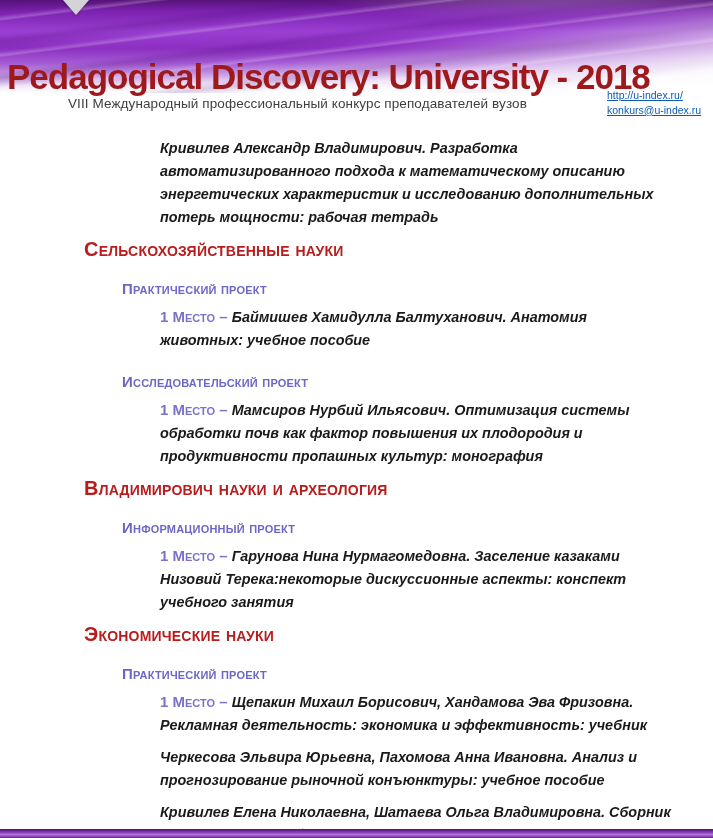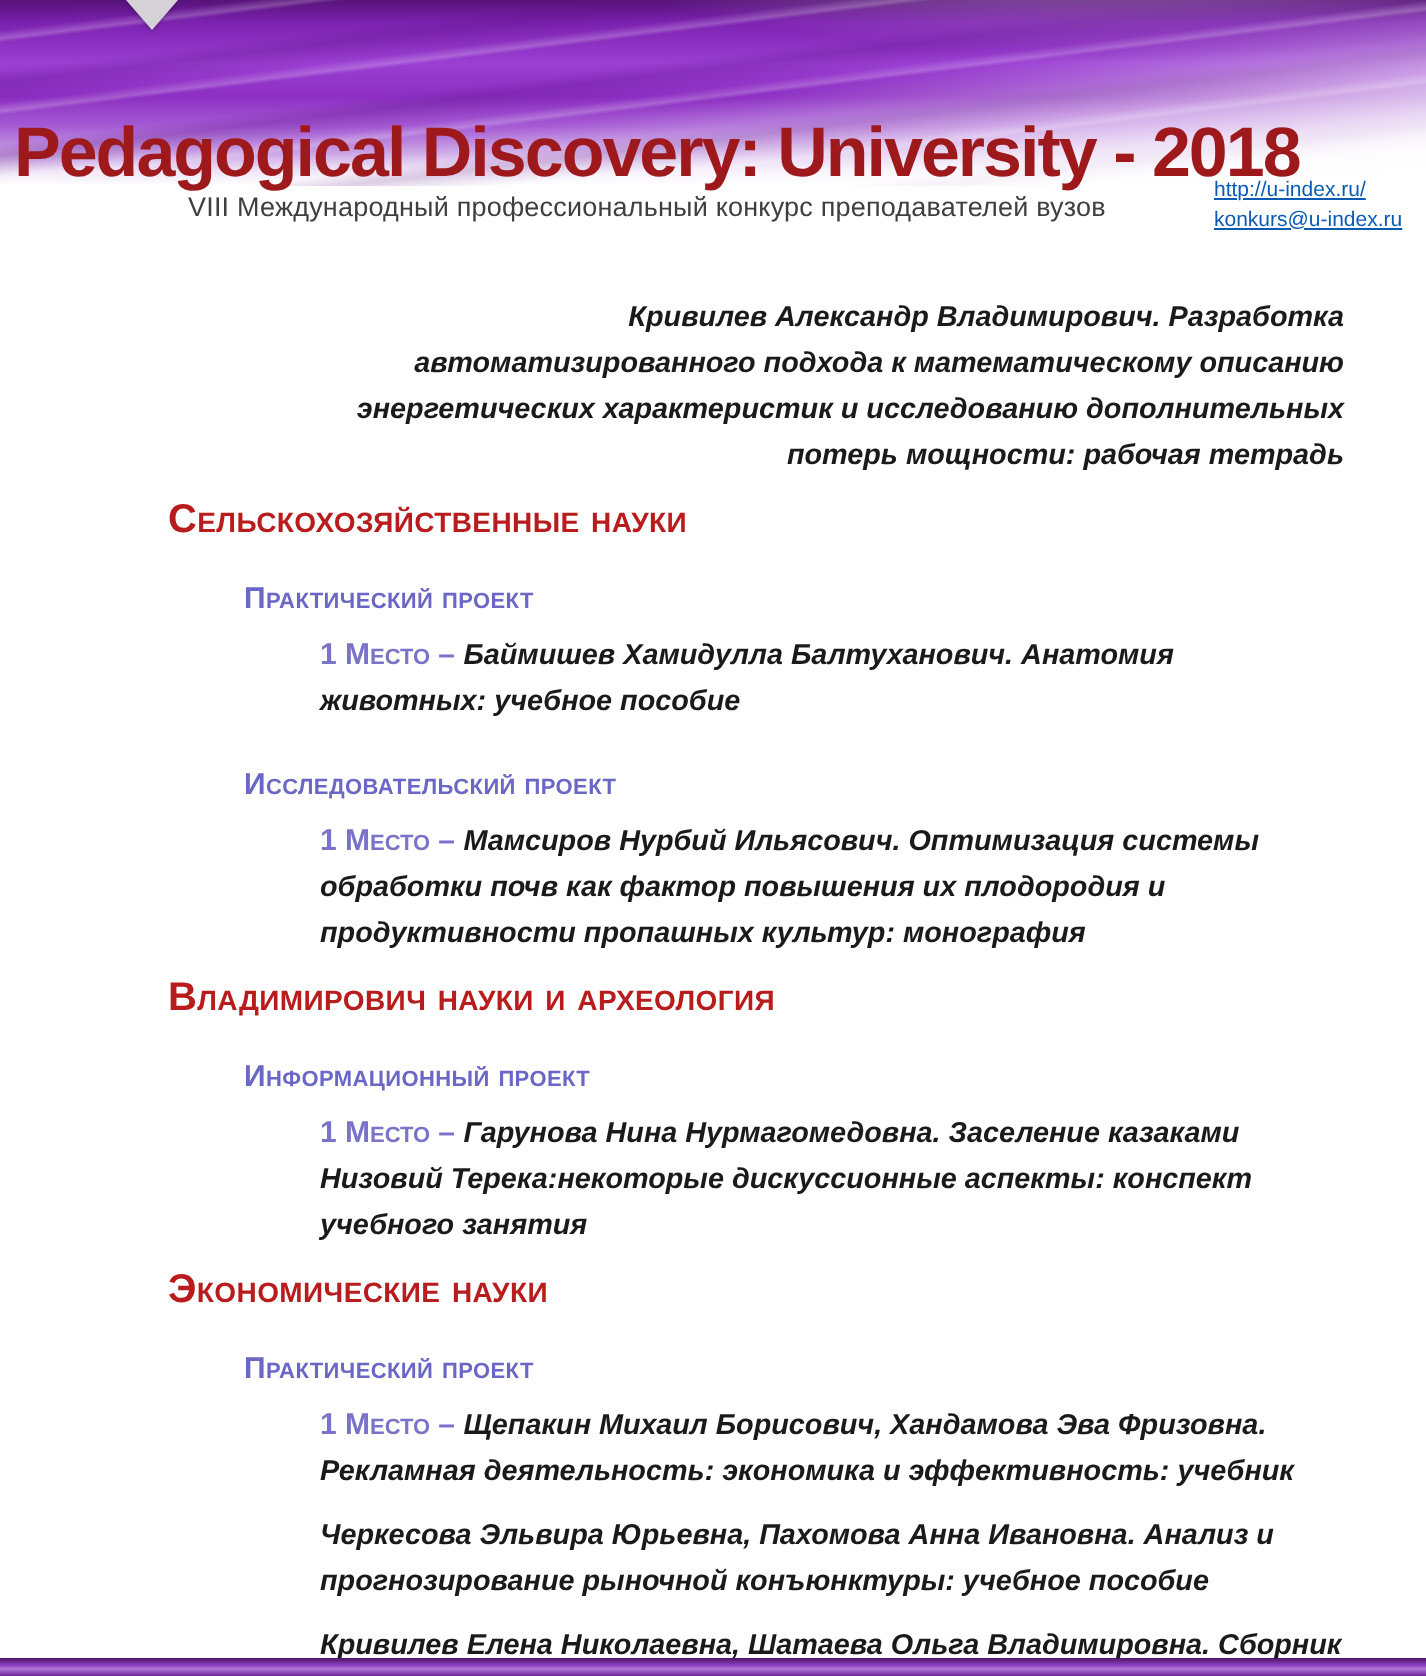--- a/index.html
+++ b/index.html
@@ -34,40 +34,40 @@
   .title {
     position: absolute; left: 7px; bottom: -4px;
     margin: 0;
     font-size: 35px; font-weight: bold; letter-spacing: -1px;
     color: #9e191c; white-space: nowrap;
   }
 
   
   .subhead-row { position: absolute; top: 92px; left: 0; width: 713px; height: 40px; }
   .subtitle {
-    position: absolute; left: 94px; top: 4px; width: 520px;
+    position: absolute; left: 68px; top: 4px; width: 520px;
     font-size: 13.5px; color: #3f3f3f; letter-spacing: 0.1px;
   }
   .links {
     position: absolute; right: 6px; top: -4px; width: 100px;
     font-size: 10.5px; line-height: 14.5px;
   }
   .links a { color: #0b5bb5; text-decoration: underline; display: block; cursor: pointer; }
 
   
   .content {
     position: absolute; top: 128px; left: 84px; width: 585px;
     color: #1a1a1a;
   }
   .para, .entry {
     margin: 9px 0 0; width: 512px;
     font-style: italic; font-weight: 600;
     font-size: 14.4px; line-height: 23px;
   }
-  .para.intro { margin-left: 76px; margin-top: 20px; text-align: right; }
+  .para.intro { margin-left: 76px; margin-top: 9px; }
   h2.section {
     margin: 10px 0 0; font-size: 20px; line-height: 20px;
     font-weight: 600; font-variant: small-caps;
     color: #b91c1c; letter-spacing: 0.2px;
   }
   h3.subsection {
     margin: 20px 0 0 38px; font-size: 15px; line-height: 20px;
     font-weight: 600; font-variant: small-caps;
     color: #6b67c6; letter-spacing: 0.2px;
   }

